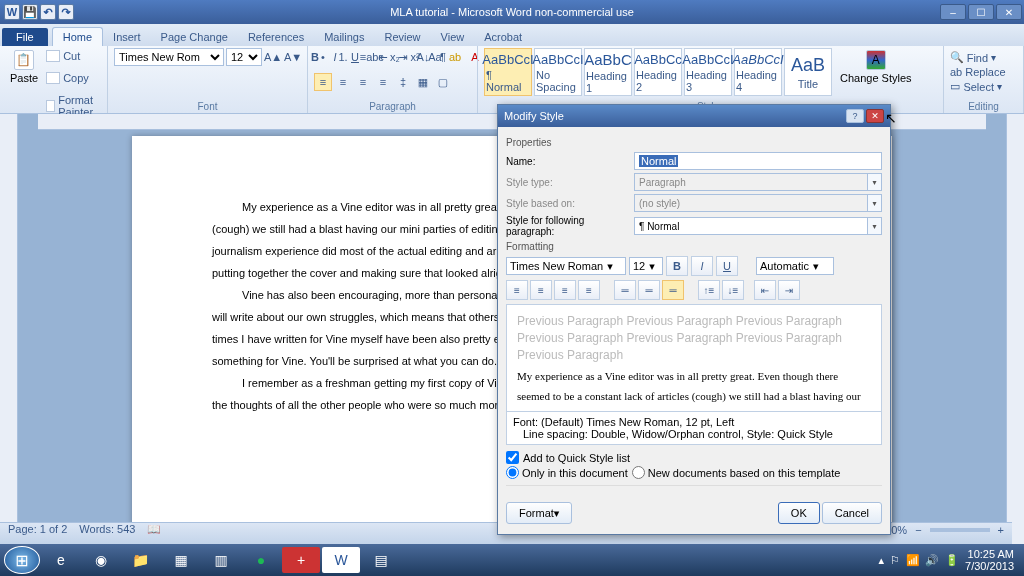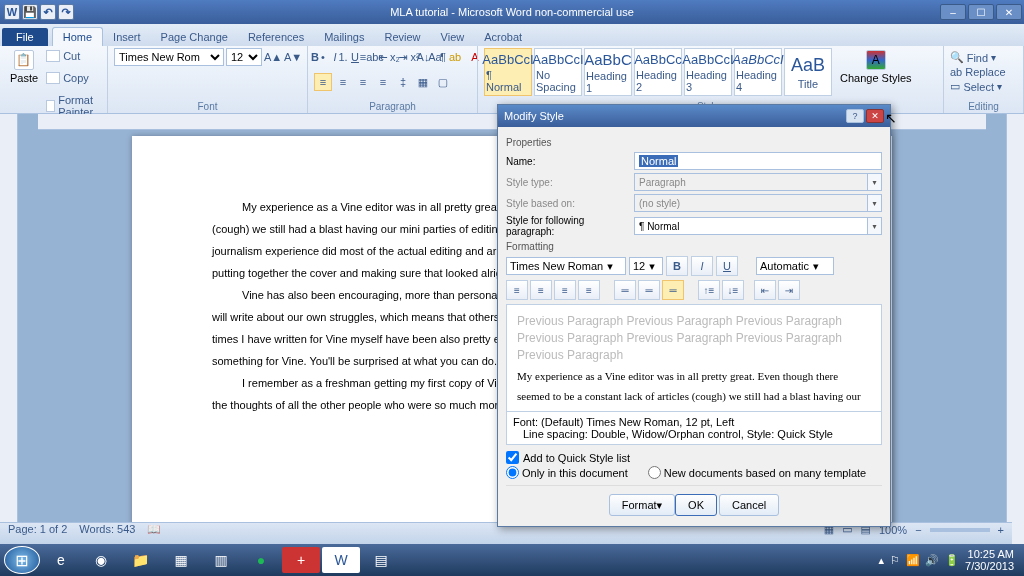--- a/index.html
+++ b/index.html
@@ -65,23 +65,23 @@
 .prop-row .dd{width:14px;height:18px;border:1px solid #a9c0de;border-left:none;background:#f4f8fd;display:flex;align-items:center;justify-content:center;font-size:8px;color:#555}
 .fmt-bar{display:flex;gap:3px;align-items:center;margin:4px 0}
 .fmt-bar .ddsel{padding:0 3px;display:flex;align-items:center;gap:4px}
 .btnrow{display:flex;gap:2px;margin:4px 0;flex-wrap:wrap}
 .ibtn{width:22px;height:20px;border:1px solid #c0d0e4;background:linear-gradient(#fff,#e9eef7);display:inline-flex;align-items:center;justify-content:center;font-size:10px;color:#3a5a8a}
 .preview{border:1px solid #c0d0e4;background:#fff;height:108px;padding:8px 10px;font-size:9px;overflow:hidden}
 .preview .ghost{color:#bbb;font-size:12px;line-height:1.4}
 .preview .samp2{font-family:"Times New Roman",serif;color:#000;line-height:1.8;margin:4px 0}
 .desc{border:1px solid #c0d0e4;border-top:none;background:#fff;padding:4px 6px;font-size:9px;color:#000}
 .chkrow{margin:6px 0 2px;font-size:10px;display:flex;align-items:center;gap:4px}
-.radrow{font-size:10px;display:flex;align-items:center;gap:20px;margin-bottom:6px}
+.radrow{font-size:10px;display:flex;align-items:center;gap:4px;margin-bottom:6px}
 .radrow label{display:flex;align-items:center;gap:3px}
-.dlg-foot{display:flex;justify-content:center;align-items:center;padding-top:8px;border-top:1px solid #ddd;margin-top:4px}
+.dlg-foot{display:flex;justify-content:space-between;align-items:center;padding-top:16px;border-top:1px solid #ddd;margin-top:4px}
 .btn{height:22px;padding:0 12px;border:1px solid #a9c0de;background:linear-gradient(#fefefe,#e3ecf7);border-radius:3px;font-size:11px;display:inline-flex;align-items:center}
 .btn.primary{border-color:#3a6cb8}
 .cursor{position:absolute;left:885px;top:110px;font-size:14px;color:#000;z-index:60;pointer-events:none}
 </style>
 </head>
 <body>
 
 <div class="titlebar">
   <div class="icons">
     <span>W</span>
@@ -347,21 +347,21 @@
       <input type="checkbox" checked="" style="">
       <label>Add to Quick Style list</label>
     </div>
     <div class="radrow">
       <label>
           <input type="radio" checked="" name="sc" style=""> 
           <span>Only in this document</span>
         </label>
       <label>
           <input type="radio" name="sc" style=""> 
-          <span>New documents based on many template</span>
+          <span>New documents based on this template</span>
         </label>
     </div>
     <div class="dlg-foot">
       <button class="btn"><span>Format</span> ▾</button>
       <div style="display:flex;gap:2px">
         <button class="btn primary">OK</button>
         <button class="btn">Cancel</button>
       </div>
     </div>
   </div>

